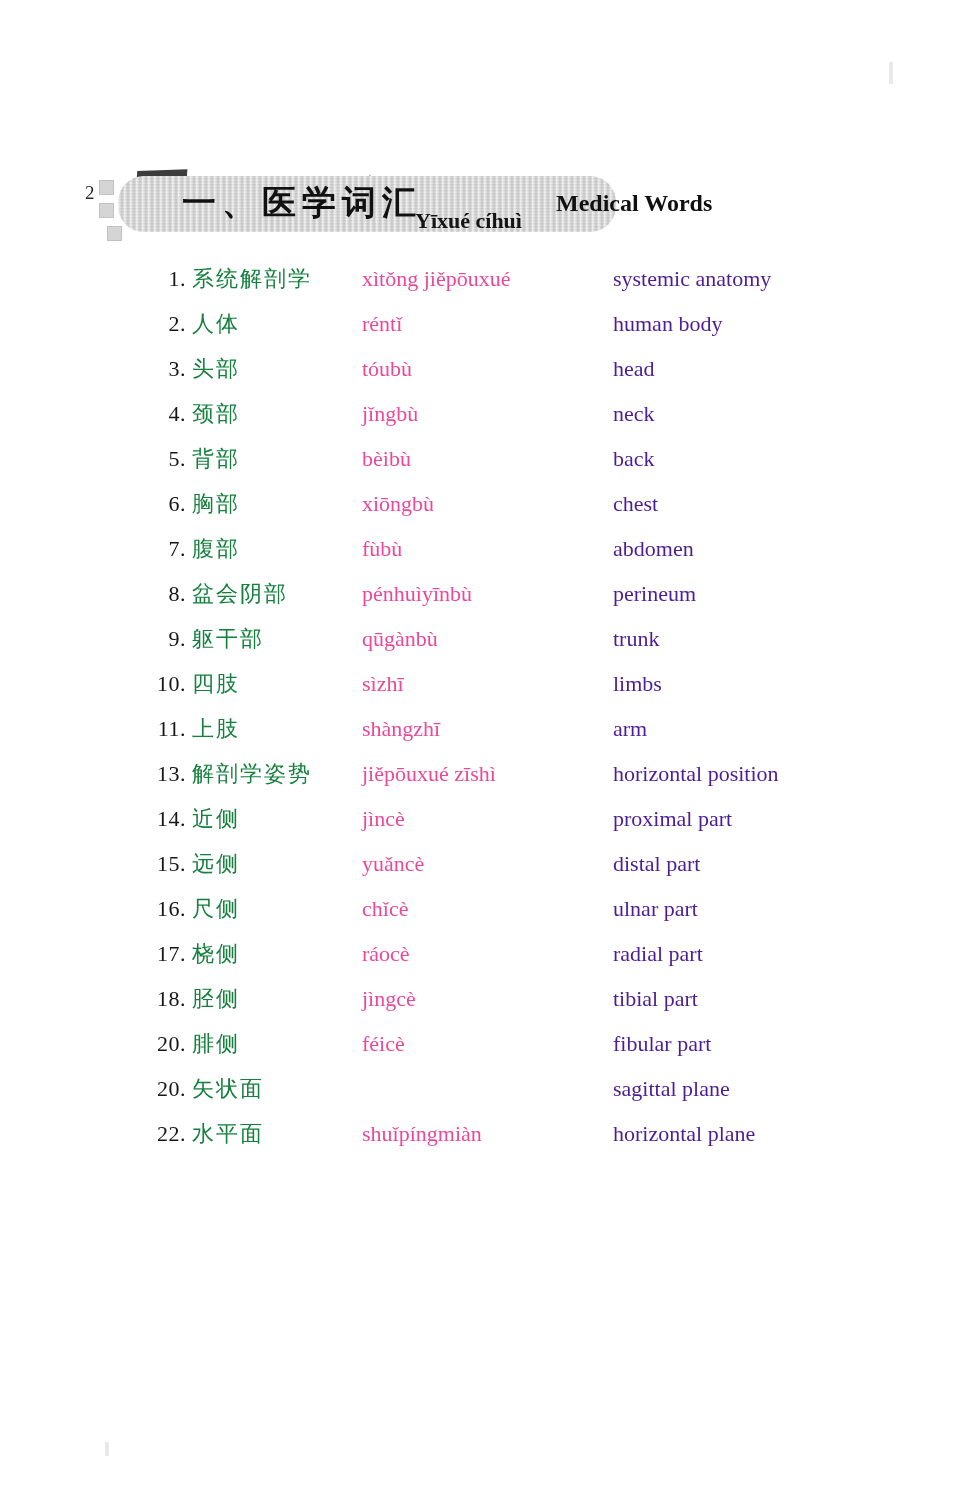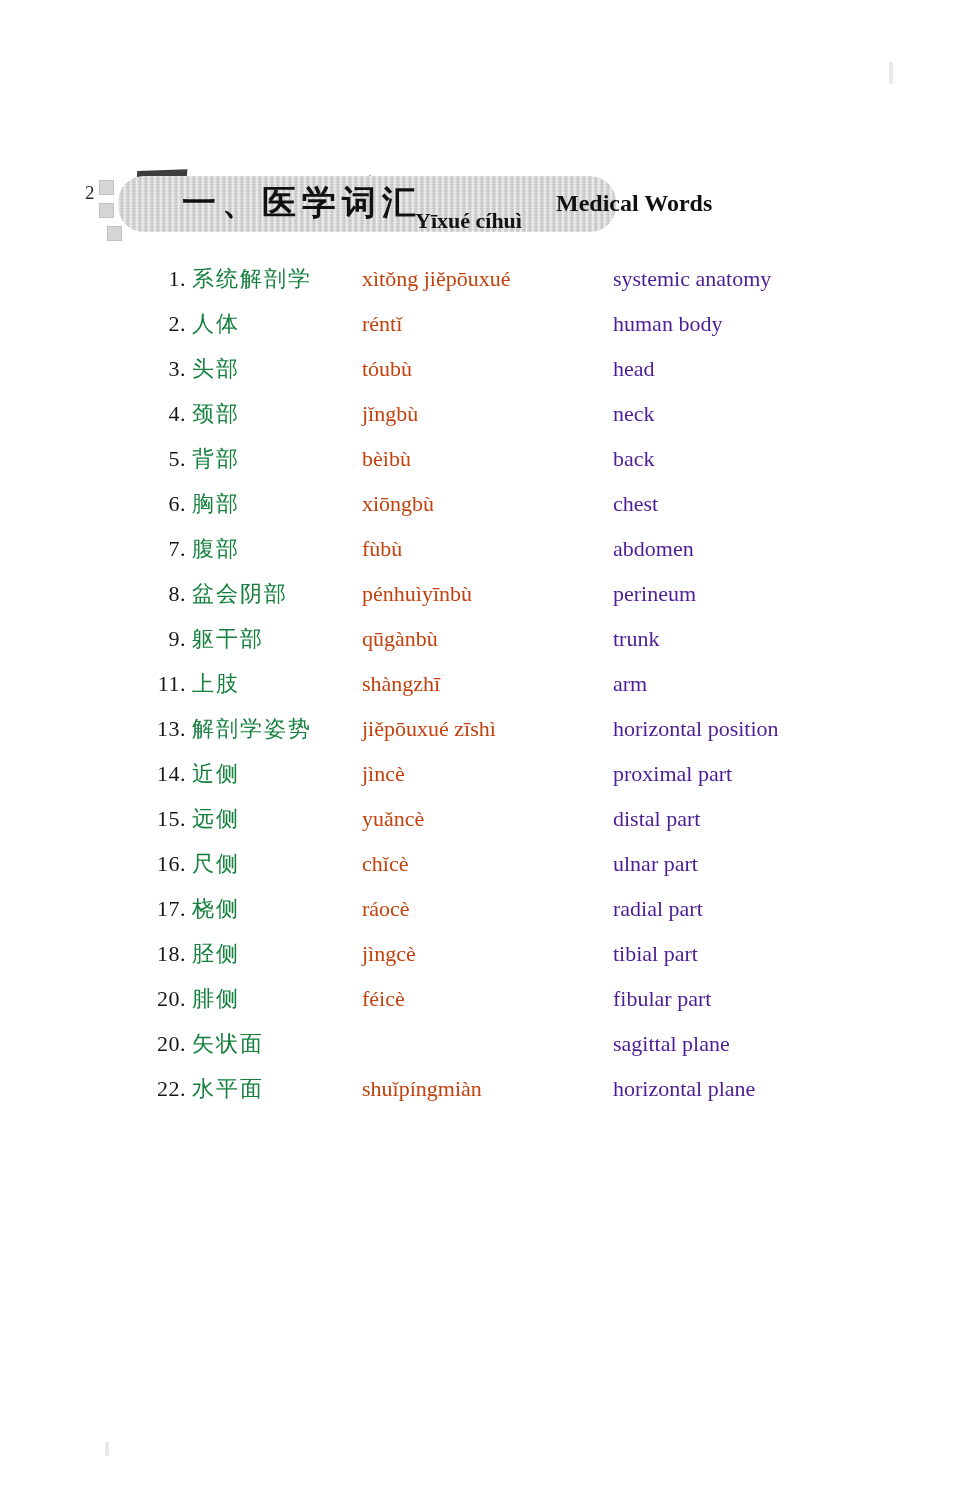--- a/index.html
+++ b/index.html
@@ -175,21 +175,21 @@
     font-family: "DejaVu Sans", sans-serif;
     font-size: 22px;
     color: #15803d;
     letter-spacing: 2px;
     white-space: nowrap;
   }
   .vocab-py {
     position: absolute;
     left: 362px;
     font-size: 22px;
-    color: #c2410c;
+    color: #ec4899;
     white-space: nowrap;
   }
   .vocab-en {
     position: absolute;
     left: 613px;
     font-size: 22px;
     color: #4c1d95;
     white-space: nowrap;
   }
 
@@ -271,20 +271,26 @@
       <span class="vocab-py">pénhuìyīnbù</span>
       <span class="vocab-en">perineum</span>
     </div>
     <div class="vocab-row">
       <span class="vocab-num">9.</span>
       <span class="vocab-cn">躯干部</span>
       <span class="vocab-py">qūgànbù</span>
       <span class="vocab-en">trunk</span>
     </div>
     <div class="vocab-row">
+      <span class="vocab-num">10.</span>
+      <span class="vocab-cn">四肢</span>
+      <span class="vocab-py">sìzhī</span>
+      <span class="vocab-en">limbs</span>
+    </div>
+    <div class="vocab-row">
       <span class="vocab-num">11.</span>
       <span class="vocab-cn">上肢</span>
       <span class="vocab-py">shàngzhī</span>
       <span class="vocab-en">arm</span>
     </div>
     <div class="vocab-row">
       <span class="vocab-num">13.</span>
       <span class="vocab-cn">解剖学姿势</span>
       <span class="vocab-py">jiěpōuxué zīshì</span>
       <span class="vocab-en">horizontal position</span>

